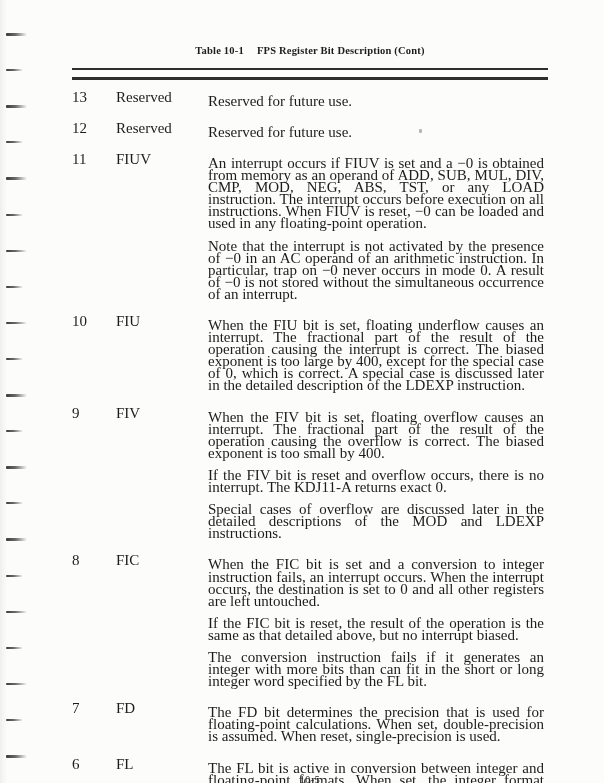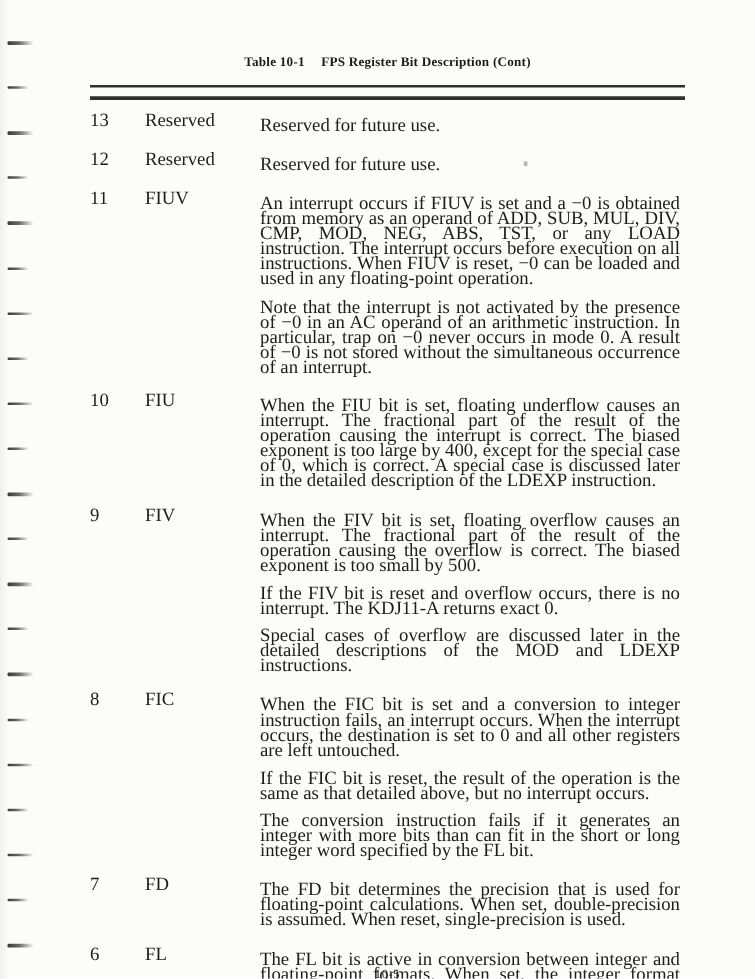--- a/index.html
+++ b/index.html
@@ -141,31 +141,31 @@
           <div class="c-bit">10</div>
           <div class="c-name">FIU</div>
           <div class="c-func">
             <p>When the FIU bit is set, floating underflow causes an interrupt. The fractional part of the result of the operation causing the interrupt is correct. The biased exponent is too large by 400, except for the special case of 0, which is correct. A special case is discussed later in the detailed description of the LDEXP instruction.</p>
           </div>
         </div>
         <div class="trow">
           <div class="c-bit">9</div>
           <div class="c-name">FIV</div>
           <div class="c-func">
-            <p>When the FIV bit is set, floating overflow causes an interrupt. The fractional part of the result of the operation causing the overflow is correct. The biased exponent is too small by 500.</p>
+            <p>When the FIV bit is set, floating overflow causes an interrupt. The fractional part of the result of the operation causing the overflow is correct. The biased exponent is too small by 400.</p>
             <p>If the FIV bit is reset and overflow occurs, there is no interrupt. The KDJ11-A returns exact 0.</p>
             <p>Special cases of overflow are discussed later in the detailed descriptions of the MOD and LDEXP instructions.</p>
           </div>
         </div>
         <div class="trow">
           <div class="c-bit">8</div>
           <div class="c-name">FIC</div>
           <div class="c-func">
             <p>When the FIC bit is set and a conversion to integer instruction fails, an interrupt occurs. When the interrupt occurs, the destination is set to 0 and all other registers are left untouched.</p>
-            <p>If the FIC bit is reset, the result of the operation is the same as that detailed above, but no interrupt occurs.</p>
+            <p>If the FIC bit is reset, the result of the operation is the same as that detailed above, but no interrupt biased.</p>
             <p>The conversion instruction fails if it generates an integer with more bits than can fit in the short or long integer word specified by the FL bit.</p>
           </div>
         </div>
         <div class="trow">
           <div class="c-bit">7</div>
           <div class="c-name">FD</div>
           <div class="c-func">
             <p>The FD bit determines the precision that is used for floating-point calculations. When set, double-precision is assumed. When reset, single-precision is used.</p>
           </div>
         </div>

